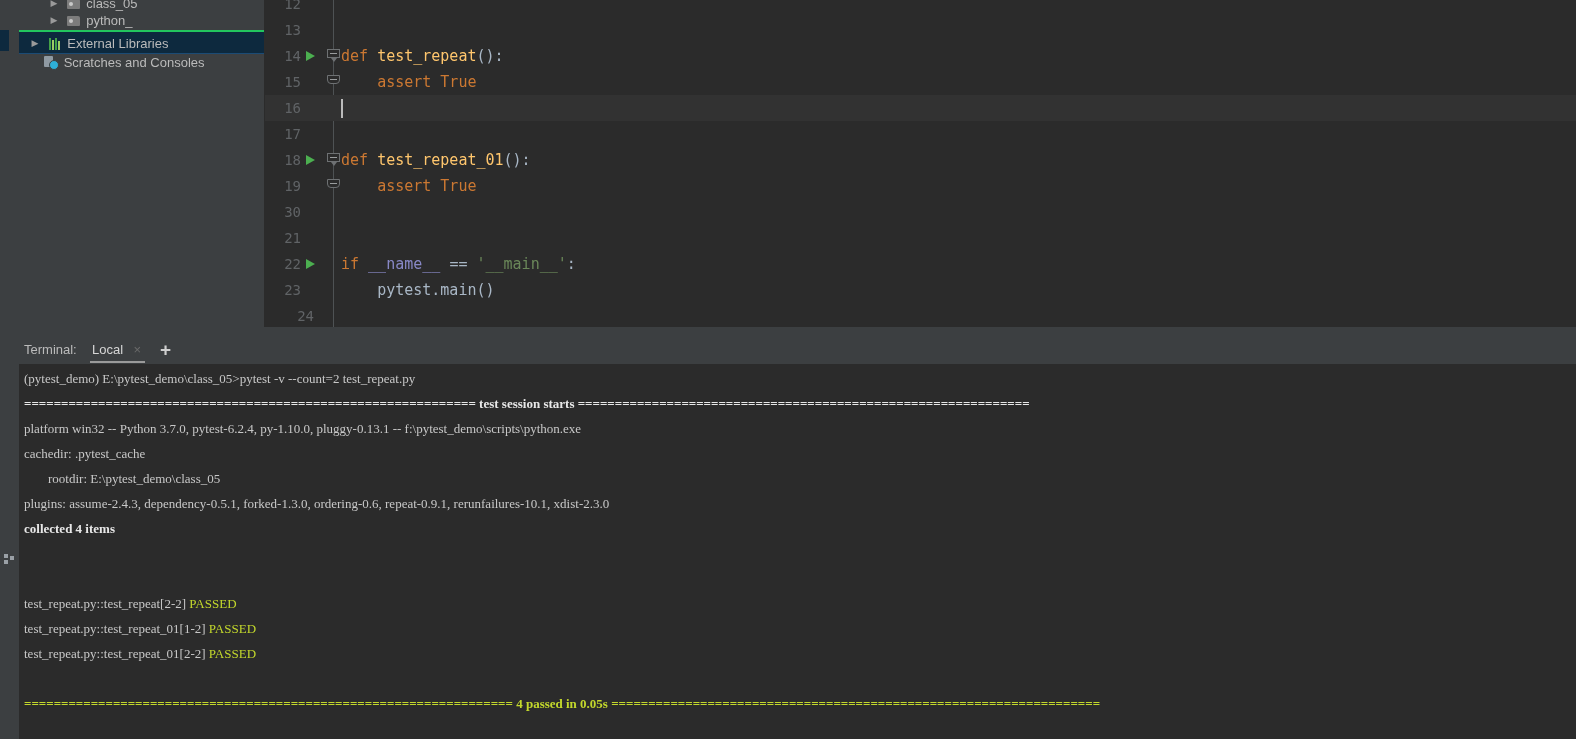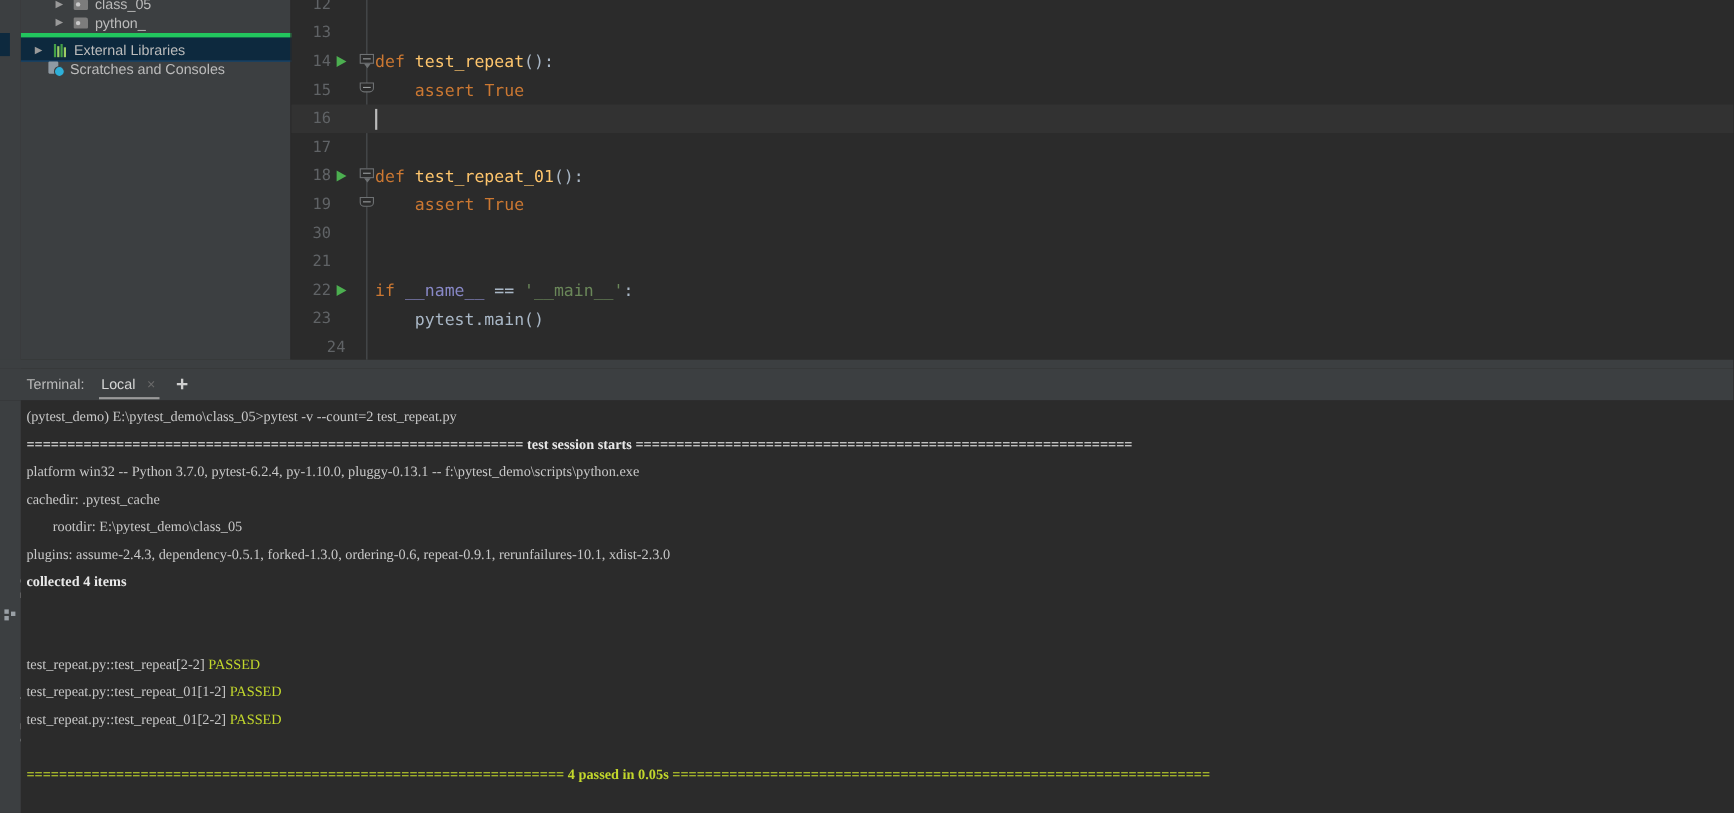--- a/index.html
+++ b/index.html
@@ -14,21 +14,21 @@
   
   #left-strip-top{position:absolute;left:0;top:0;width:19px;height:335px;background:#3c3f41;}
 
   
   #project-panel{position:absolute;left:19px;top:0;width:245px;height:327px;background:#3c3f41;}
   .tree-row{position:absolute;left:0;height:21px;line-height:21px;width:245px;
             font-size:13px;color:#bbbbbb;white-space:nowrap;}
   .tree-row .arrow{display:inline-block;width:14px;text-align:center;color:#9a9a9a;font-size:9px;vertical-align:middle;}
   .tree-row .t-ico{display:inline-block;width:18px;text-align:center;vertical-align:middle;}
   .tree-row .t-lbl{vertical-align:middle;}
-  #tree-selected{background:#0d293e;border-top:4px solid #22c55e;border-bottom:1px solid #1b4b75;}
+  #tree-selected{background:#0d293e;border-top:2px solid #22c55e;border-bottom:1px solid #1b4b75;}
   
   .folder-ico{display:inline-block;width:13px;height:10px;background:#7c7c7c;border-radius:1px 2px 1px 1px;position:relative;vertical-align:-1px;}
   .folder-ico:after{content:"";position:absolute;left:2px;top:2.5px;width:4px;height:4px;border-radius:50%;background:#c9c9c9;}
   
   .lib-ico{display:inline-block;width:14px;height:12px;vertical-align:-2px;}
   .lib-ico i{display:inline-block;width:2px;height:12px;margin-right:1px;background:#43a047;}
   .lib-ico i:nth-child(2){background:#9ccc65;height:10px;}
   .lib-ico i:nth-child(3){background:#43a047;height:12px;}
   .lib-ico i:nth-child(4){background:#9ccc65;height:9px;}
   

